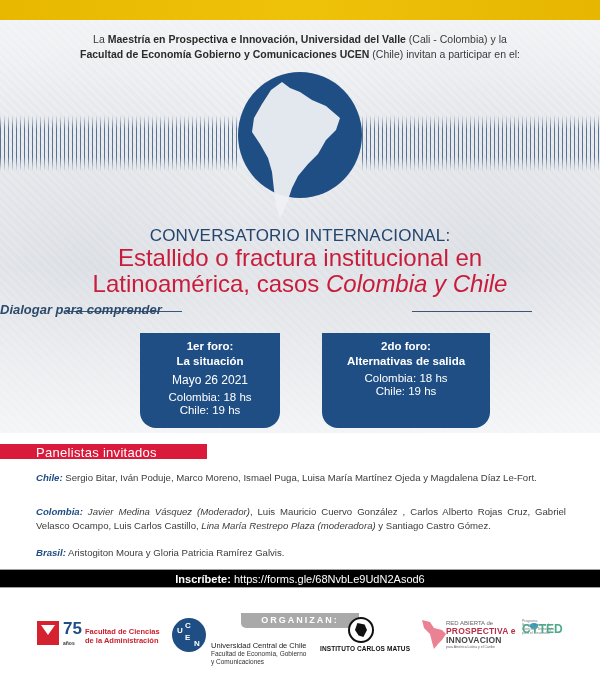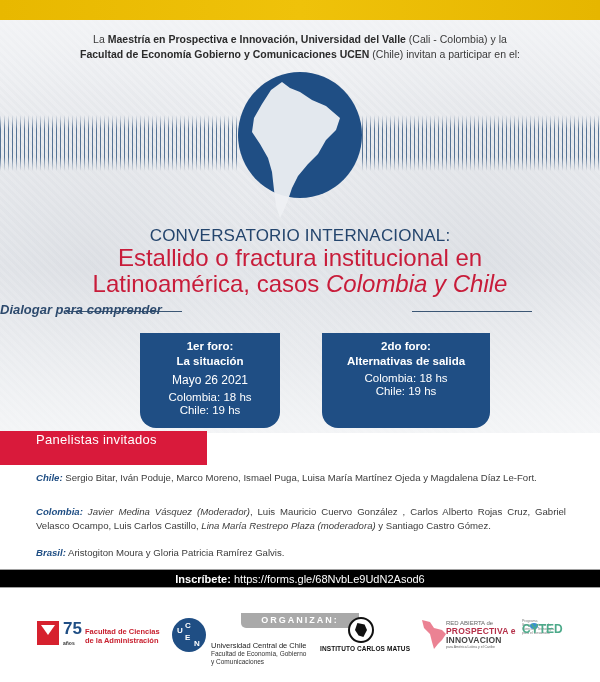--- a/index.html
+++ b/index.html
@@ -45,21 +45,21 @@
 
     .forum { position: absolute; top: 333px; width: 140px; height: 95px; background: #1f4e84; color: #ffffff; text-align: center; border-radius: 0 0 16px 16px; }
     .forum.f1 { left: 140px; border-radius: 0 0 16px 16px; }
     .forum.f2 { left: 322px; width: 168px; }
     .forum .t1 { font-weight: bold; font-size: 11.5px; margin-top: 6px; line-height: 15px; }
     .forum .t2 { font-weight: bold; font-size: 11.5px; line-height: 15px; }
     .forum .date { font-size: 12px; line-height: 16px; margin-top: 3px; }
     .forum .time { font-size: 11.5px; line-height: 13px; }
     .forum .time.first { margin-top: 3px; }
 
-    .panel-head { position: absolute; left: 0; top: 431px; width: 207px; height: 34px; background: #d91a3b; color: #fff; font-size: 13px; line-height: 18px; padding-left: 36px; letter-spacing: 0.3px; }
+    .panel-head { position: absolute; left: 0; top: 444px; width: 207px; height: 15px; background: #d91a3b; color: #fff; font-size: 13px; line-height: 18px; padding-left: 36px; letter-spacing: 0.3px; }
 
     .panelists { position: absolute; left: 36px; width: 530px; font-size: 9.6px; line-height: 13.5px; color: #3c3c3c; text-align: justify; }
     .panelists .country { color: #1f4e84; font-weight: bold; font-style: italic; }
     .panelists i { font-style: italic; }
     .p-chile { top: 471px; }
     .p-colombia { top: 505px; }
     .p-brasil { top: 546px; }
 
     .register-bar { position: absolute; left: 0; top: 569px; width: 600px; height: 19px; background: #000000; color: #ffffff; font-size: 11px; line-height: 19px; text-align: center; border-top: 1px solid #a0a0a0; border-bottom: 1px solid #a0a0a0; }
     .register-bar b { font-weight: bold; }

